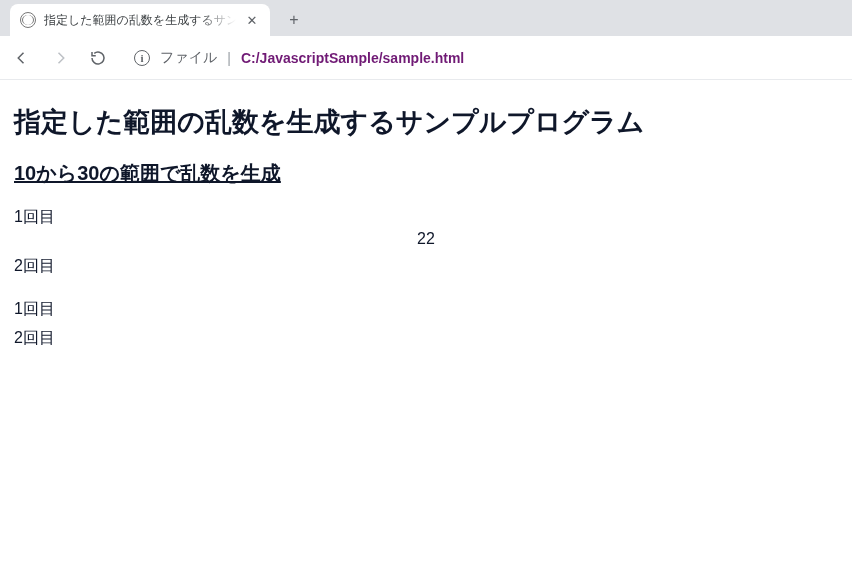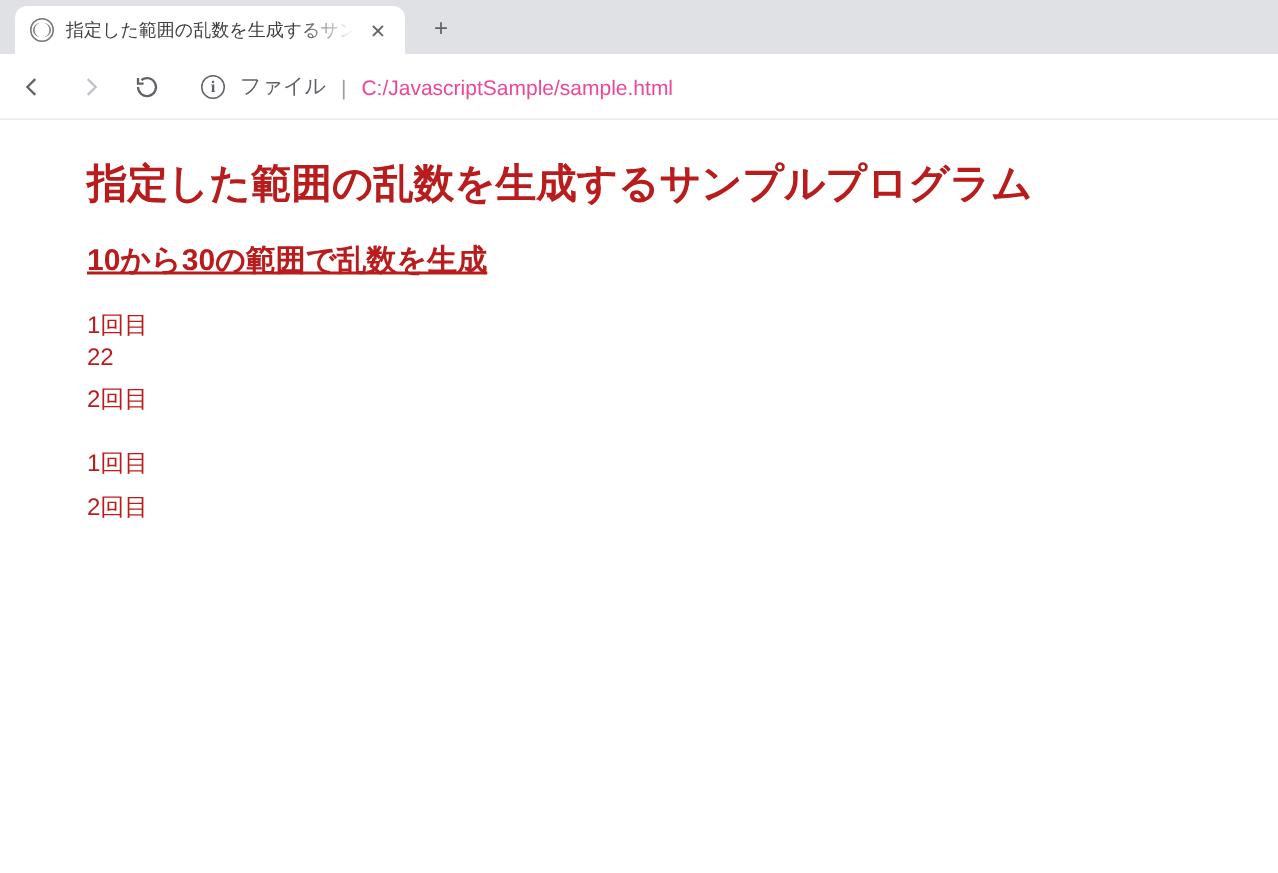--- a/index.html
+++ b/index.html
@@ -98,45 +98,45 @@
   .addr-info {
     width: 16px; height: 16px;
     border: 1.5px solid #5f6368;
     border-radius: 50%;
     display: flex; align-items: center; justify-content: center;
     font-size: 11px;
     font-family: serif;
     font-weight: bold;
   }
   .addr-sep { color: #9aa0a6; }
-  .addr-url { color: #ec4899; }
+  .addr-url { color: #701a75; font-weight: bold; }
   .page {
     padding: 14px 14px;
-    color: #b91c1c;
-    margin-left: 44px;
+    color: #0f172a;
   }
   h1 {
     font-size: 27px;
     font-weight: 700;
     margin: 10px 0 20px;
   }
   h2 {
     font-size: 20px;
     font-weight: 700;
     margin: 20px 0 20px;
     text-decoration: underline;
   }
   .label {
     font-size: 16px;
     font-weight: 400;
     margin-top: 8px;
   }
   .value {
     font-size: 16px;
     margin-top: 2px;
+    text-align: center;
   }
   .section + .section { margin-top: 22px; }
 </style>
 </head>
 <body>
 
 <div class="tabbar">
   <div class="tab">
     <span class="tab-favicon"></span>
     <span class="tab-title">指定した範囲の乱数を生成するサンプ</span>

